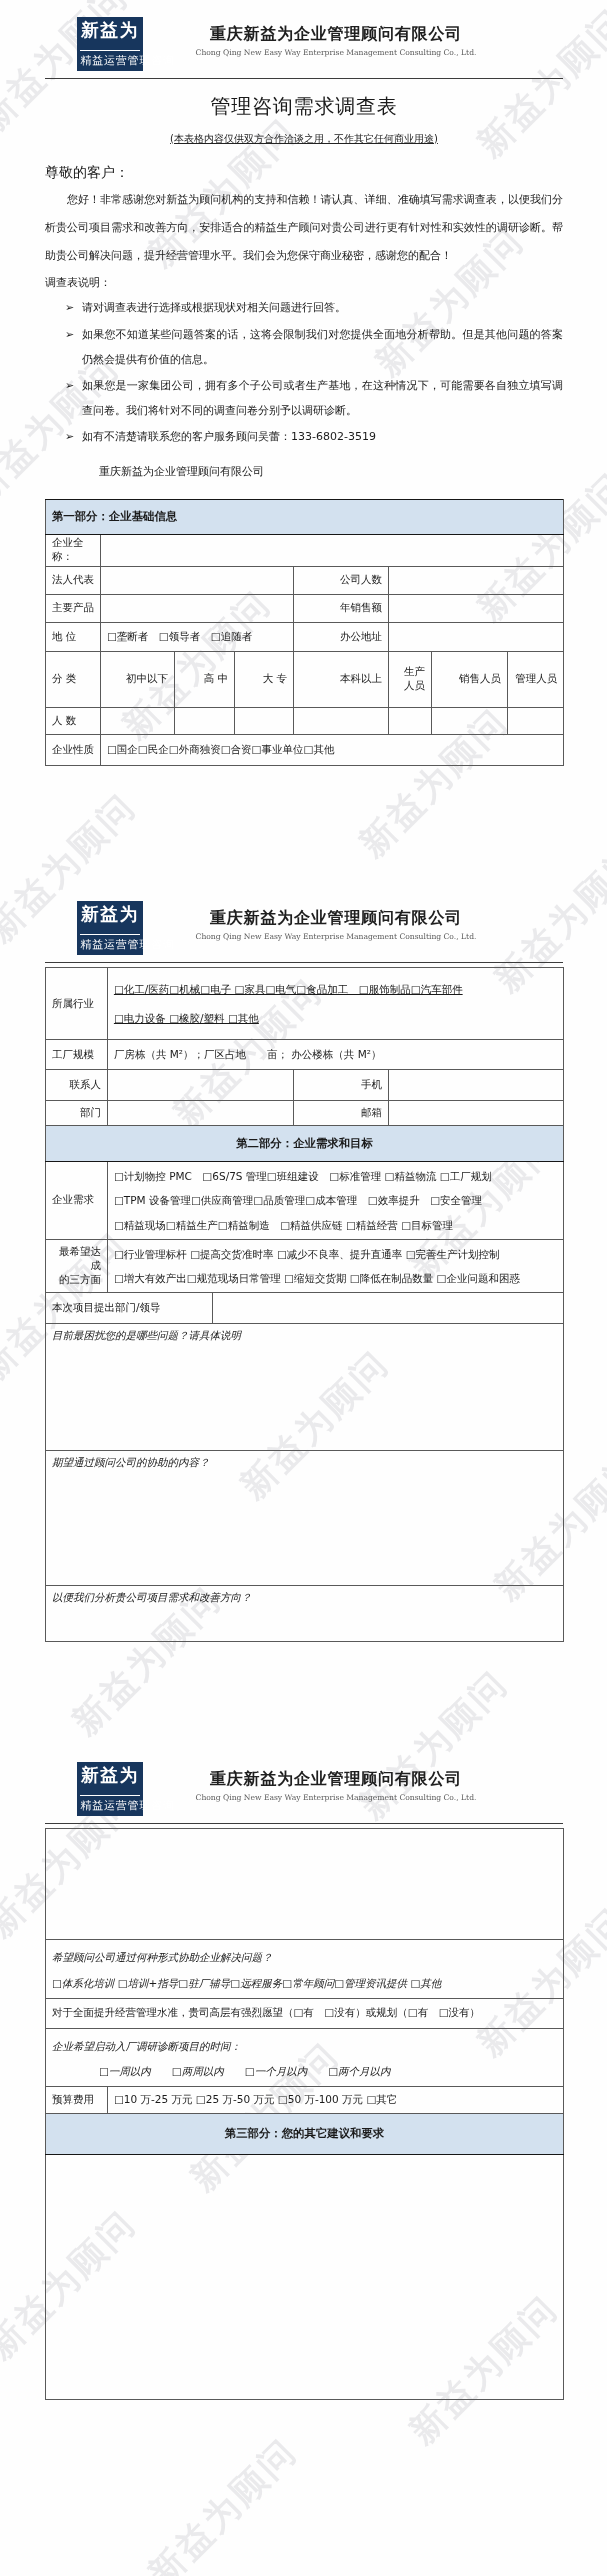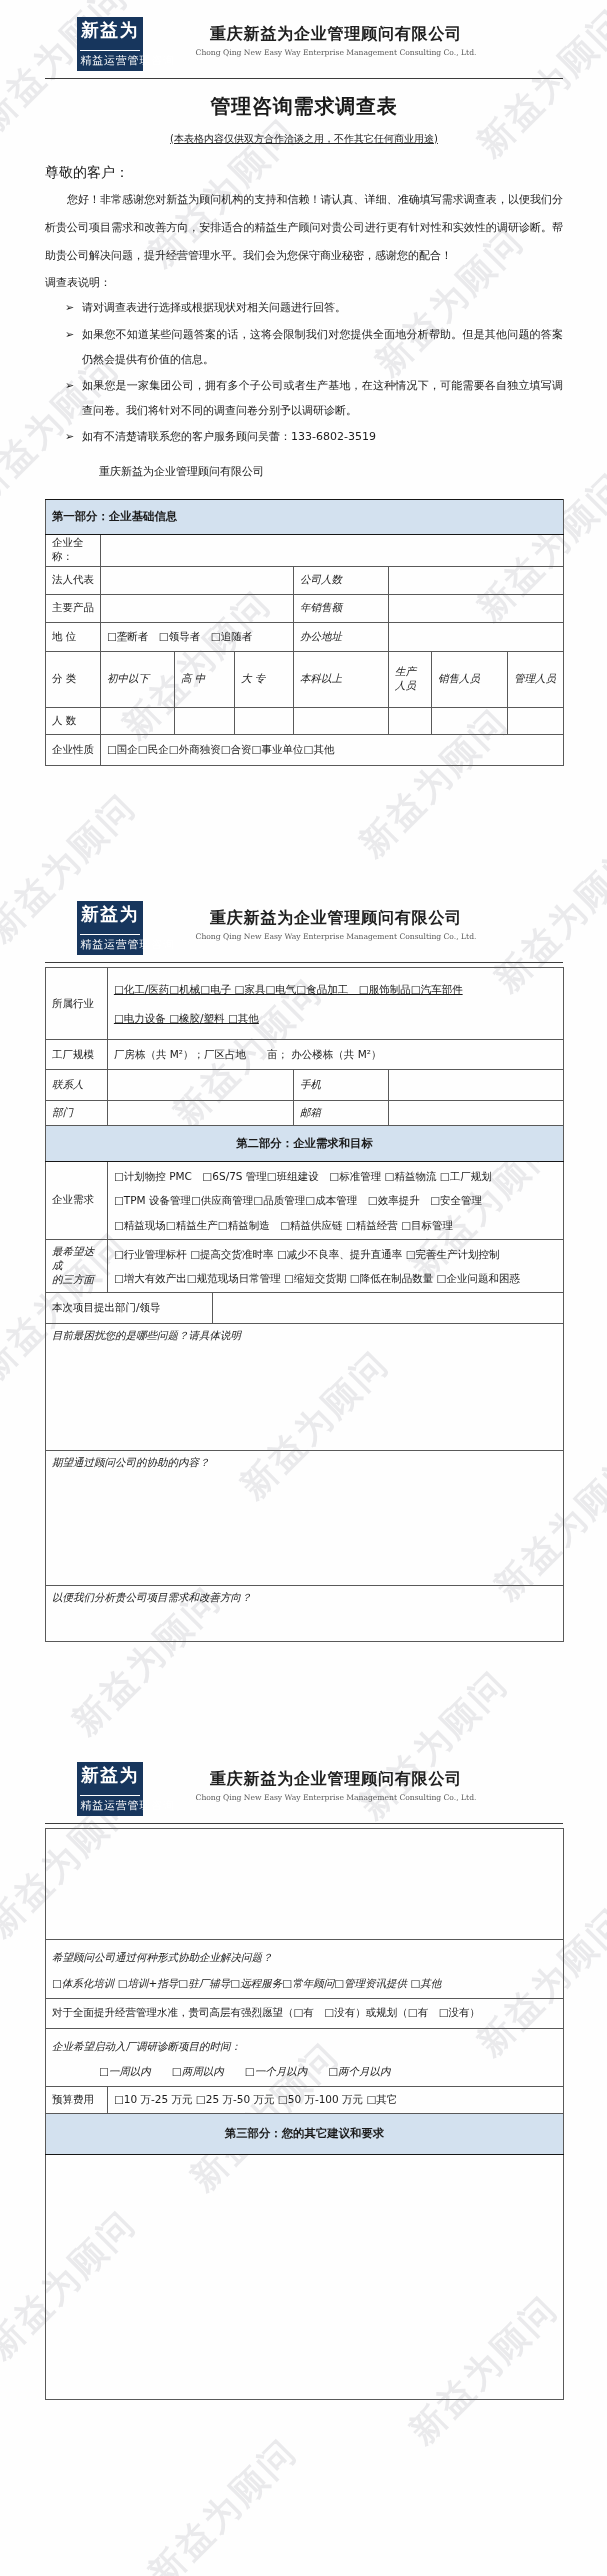--- a/index.html
+++ b/index.html
@@ -23,41 +23,41 @@
           padding:4.2px 3.4px 2.5px; flex:0 0 auto; }
   .logo-main { font-size:17.7px; font-weight:bold; letter-spacing:1.7px; line-height:1.1;
                border-bottom:1.7px solid #fff; padding-bottom:9px; }
   .logo-sub { font-size:11px; letter-spacing:0.8px; padding-top:2.5px; white-space:nowrap; }
   .hdr-titles { flex:1; text-align:center; padding:6.8px 34px 0 0; }
   .hdr-cn { font-size:16px; font-weight:bold; color:#1f1f1f; letter-spacing:0.8px; }
   .hdr-en { font-family:"DejaVu Serif", serif; font-size:7.6px; color:#5a5a5a; margin-top:3.4px; }
   .rule { border:none; border-top:1.7px solid #3c3c3c; margin-top:7.6px; }
 
   
-  .doc-title { text-align:center; font-size:20px; font-weight:bold; margin-top:13.5px; letter-spacing:0.8px; }
+  .doc-title { text-align:center; font-size:20px; font-weight:normal; margin-top:13.5px; letter-spacing:0.8px; }
   .doc-sub { text-align:center; font-size:10px; color:#222; margin-top:11.8px;text-decoration:underline; }
   .salutation { font-size:14px; margin-top:18.6px; }
   .intro { font-size:11px; line-height:2.55; text-indent:2em; margin-top:3.4px; text-align:justify; }
   .notes-title { font-size:11px; margin-top:5px; }
   .notes { list-style:none; margin:6.8px 0 0 20px; }
   .notes li { font-size:11px; line-height:2.25; display:flex; margin-bottom:1.7px; }
   .notes .bullet { flex:0 0 17px; }
   .notes .nt { flex:1; text-align:justify; }
   .signature { font-size:11px; margin:13.5px 0 0 54px; }
 
   
   table { border-collapse:collapse; width:518px; table-layout:fixed; background:transparent; }
   table { border:1.7px solid #161616; }
   td { border:0.8px solid #595959; font-size:10.5px; padding:1.7px 5.9px; vertical-align:middle;
        word-break:break-all; }
   td.band { background:var(--band,#d3e1ef); font-weight:bold; font-size:11.4px;
             border-top:1.7px solid #161616; border-bottom:1.7px solid #161616; }
   td.band.center { text-align:center; }
   td.lbl { }
-  td.ctr { text-align:left;font-style:italic; }
+  td.ctr { text-align:right; }
   td.top { vertical-align:top; padding-top:5px;font-style:italic; }
   .lh28 { line-height:2.8;text-decoration:underline; }
   .lh24 { line-height:2.4; }
   .lh23 { line-height:2.3; }
   #t1 { margin-top:20px; }
   #t2, #t3 { margin-top:4.2px; }
   .indent56 { padding-left:47px; }
   .contact-line span { margin-right:29px; }
 </style>
 </head>

